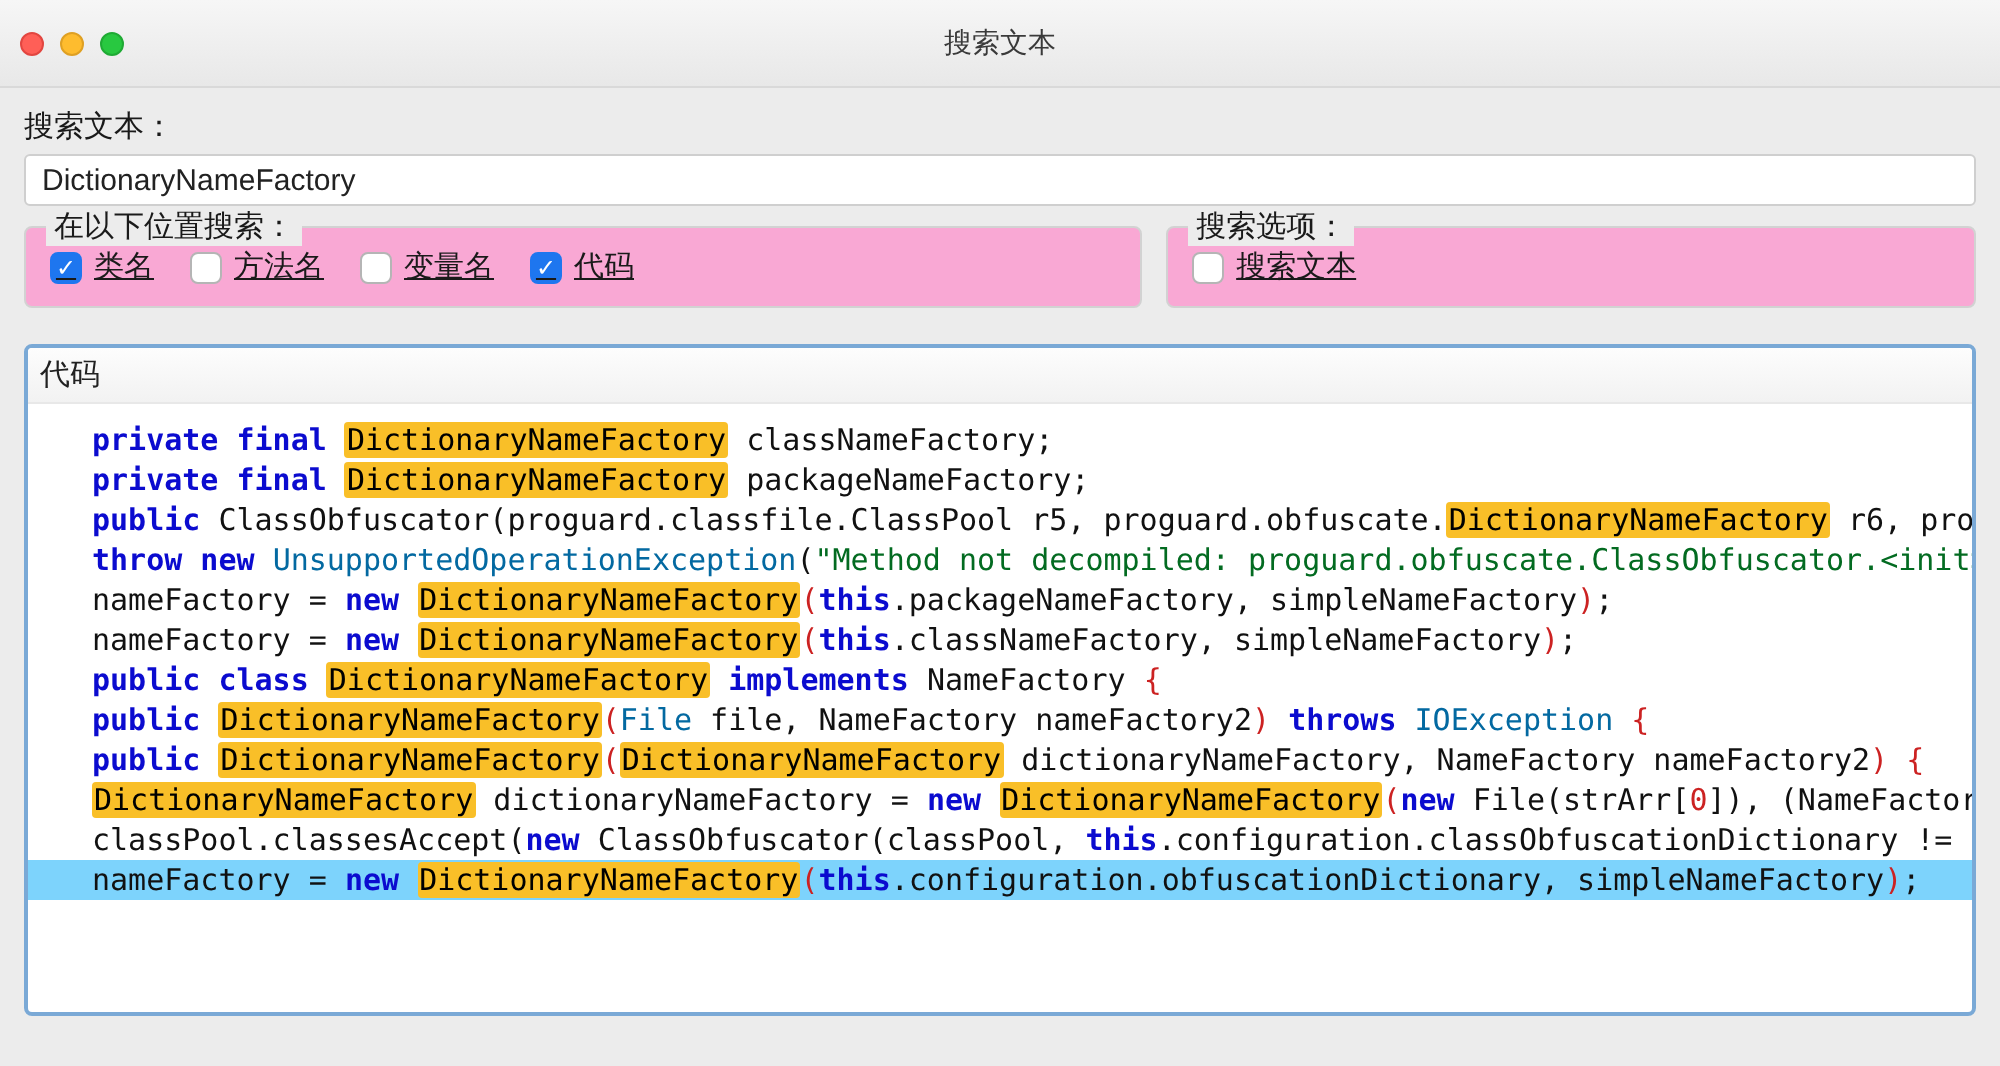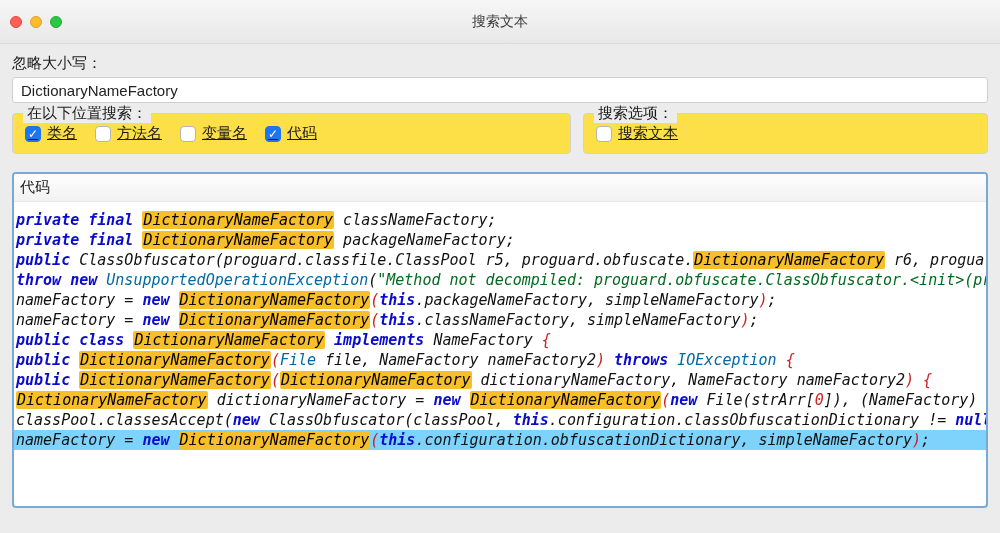--- a/index.html
+++ b/index.html
@@ -30,21 +30,21 @@
 .search-input {
   width: 100%; height: 26px;
   border: 1px solid #cfcfcf; border-radius: 3px;
   background: #fff; padding: 4px 8px;
   font-size: 15px; color:#222;
 }
 
 .row2 { display: flex; gap: 12px; margin-top: 10px; }
 .fieldset {
   border: 1px solid #d2d2d2; border-radius: 4px;
-  position: relative; padding: 10px 12px 10px 12px; background:#fde047;
+  position: relative; padding: 10px 12px 10px 12px; background:#f9a8d4;
 }
 .fieldset .legend {
   position: absolute; top: -10px; left: 10px;
   background: #ececec; padding: 0 4px; font-size: 15px; color:#1a1a1a;
 }
 .fs-locations { flex: 1 1 58%; }
 .fs-options { flex: 1 1 42%; }
 .checks { display: flex; gap: 18px; align-items: center; }
 .chk { display: flex; align-items: center; gap: 6px; font-size: 15px; color:#1a1a1a;text-decoration:underline;}
 .chk input[type=checkbox]{
@@ -69,21 +69,21 @@
   padding: 4px 6px 4px 6px;
   background: linear-gradient(#fdfdfd,#f2f2f2);
   border-bottom:1px solid #e8e8e8;
 }
 .code-area {
   flex:1; overflow:auto; padding: 8px 0 8px 0;
   font-family: Menlo, Consolas, monospace;
   font-size: 15px; line-height: 20px;
   white-space: pre;
 }
-.line { padding: 0 2px; font-style: italic; }
+.line { padding: 0 32px; }
 .line.sel { background:#7dd3fc; }
 .hl { background:#f9bf28; border-radius:2px; padding:0 1px;}
 .kw-blue { color:#0b0bcf; font-weight:bold;}
 .ex { color:#0369a1;margin-top:47px;}
 .str { color:#036b21;}
 .op { color:#c22;}
 .txt { color:#111;}
 
 .code-area::-webkit-scrollbar { height: 14px; }
 .code-area::-webkit-scrollbar-track { background: #f2f2f2; }
@@ -95,21 +95,21 @@
 <div class="titlebar">
   <div class="traffic">
     <div class="tl-dot tl-close"></div>
     <div class="tl-dot tl-min"></div>
     <div class="tl-dot tl-max"></div>
   </div>
   <div class="win-title">搜索文本</div>
 </div>
 
 <div class="body-pad">
-  <div class="search-label">忽略大小写：</div>
+  <div class="search-label">搜索文本：</div>
   <input class="search-input" type="text" value="DictionaryNameFactory" style="">
 
   <div class="row2">
     <div class="fieldset fs-locations">
       <div class="legend">在以下位置搜索：</div>
       <div class="checks" id="loc-checks">
           <label class="chk">
             <input type="checkbox" checked="" style="">
             <span>类名</span>
           </label>

